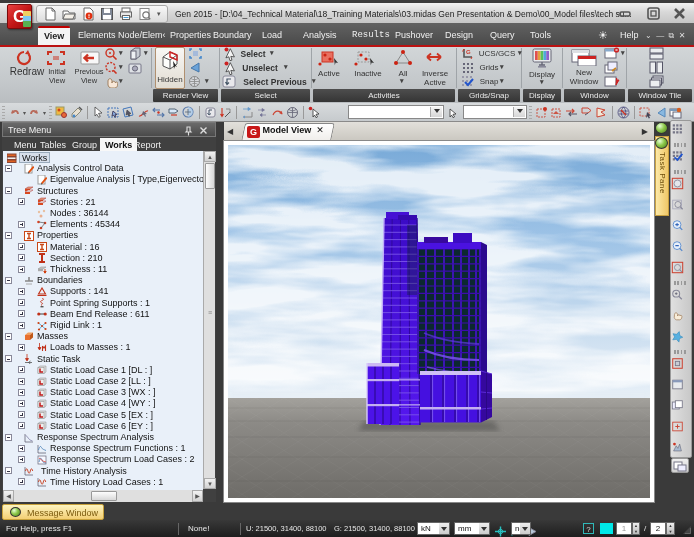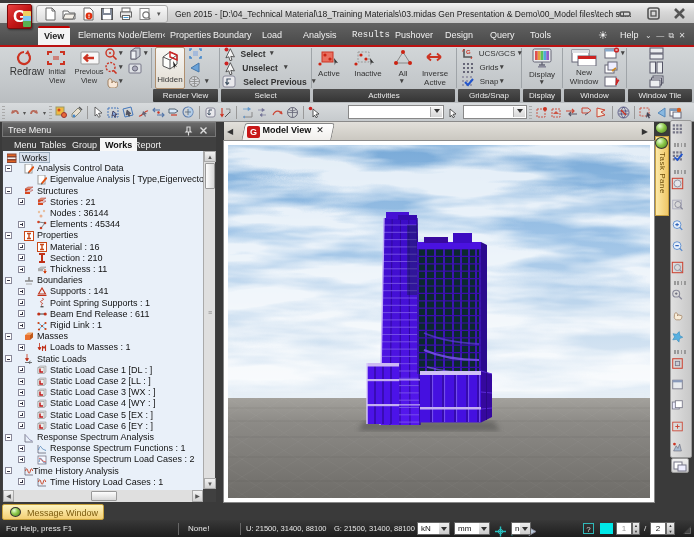--- a/index.html
+++ b/index.html
@@ -653,21 +653,21 @@
           <path d="M5.5 3v5M5.5 3l1.5 2 1.5-2v5" fill="none" stroke="#c03018" stroke-width="1.1"></path>
         </svg>
         <span style="position:absolute;left:47px;">Loads to Masses : 1</span>
       </div>
 <div class="trow" style="top:202.6px;">
         <span class="exp" style="left:2px;"></span>
         <svg class="ti" style="left:21px;" viewBox="0 0 10 10">
           <path d="M3 0v6M1.5 4.5L3 7l1.5-2.5z" stroke="#c03018" fill="#c03018" stroke-width=".8"></path>
           <path d="M1 8.5h7M6.5 7l-2 1.5 2 1.5" fill="none" stroke="#555" stroke-width=".8"></path>
         </svg>
-        <span style="position:absolute;left:34px;">Static Loads</span>
+        <span style="position:absolute;left:34px;">Static Task</span>
       </div>
 <div class="trow" style="top:213.8px;">
         <span class="exp pl" style="left:15px;"></span>
         <svg class="ti" style="left:34px;" viewBox="0 0 10 10">
           <path d="M1 2.5l2-1.5h6v6l-2 1.5H1z" fill="#ddd" stroke="#888" stroke-width=".5"></path>
           <rect x="1" y="2.5" width="6" height="6" fill="#eee" stroke="#888" stroke-width=".5"></rect>
           <path d="M3 3.5v3.5h3" fill="none" stroke="#c01818" stroke-width="1.5"></path>
         </svg>
         <span style="position:absolute;left:47px;">Static Load Case 1 [DL : ]</span>
       </div>
@@ -740,21 +740,21 @@
           <path d="M2 3c2 1 4 4 7 4" fill="none" stroke="#d43" stroke-width=".8"></path>
         </svg>
         <span style="position:absolute;left:47px;">Response Spectrum Load Cases : 2</span>
       </div>
 <div class="trow" style="top:314.6px;">
         <span class="exp" style="left:2px;"></span>
         <svg class="ti" style="left:21px;" viewBox="0 0 10 10">
           <path d="M1 1v8h8" fill="none" stroke="#667" stroke-width=".8"></path>
           <path d="M1.5 5c.8-3 1.6-3 2.4 0s1.6 3 2.4 0 1.6-3 2.4 0" fill="none" stroke="#c43818" stroke-width=".9"></path>
         </svg>
-        <span style="position:absolute;left:30px;">Time History Analysis</span>
+        <span style="position:absolute;left:38px;">Time History Analysis</span>
       </div>
 <div class="trow" style="top:325.8px;">
         <span class="exp pl" style="left:15px;"></span>
         <svg class="ti" style="left:34px;" viewBox="0 0 10 10">
           <path d="M1 1v8h8" fill="none" stroke="#667" stroke-width=".8"></path>
           <path d="M1.5 5c.8-3 1.6-3 2.4 0s1.6 3 2.4 0 1.6-3 2.4 0" fill="none" stroke="#c43818" stroke-width=".9"></path>
         </svg>
         <span style="position:absolute;left:47px;">Time History Load Cases : 1</span>
       </div>
 </div>

